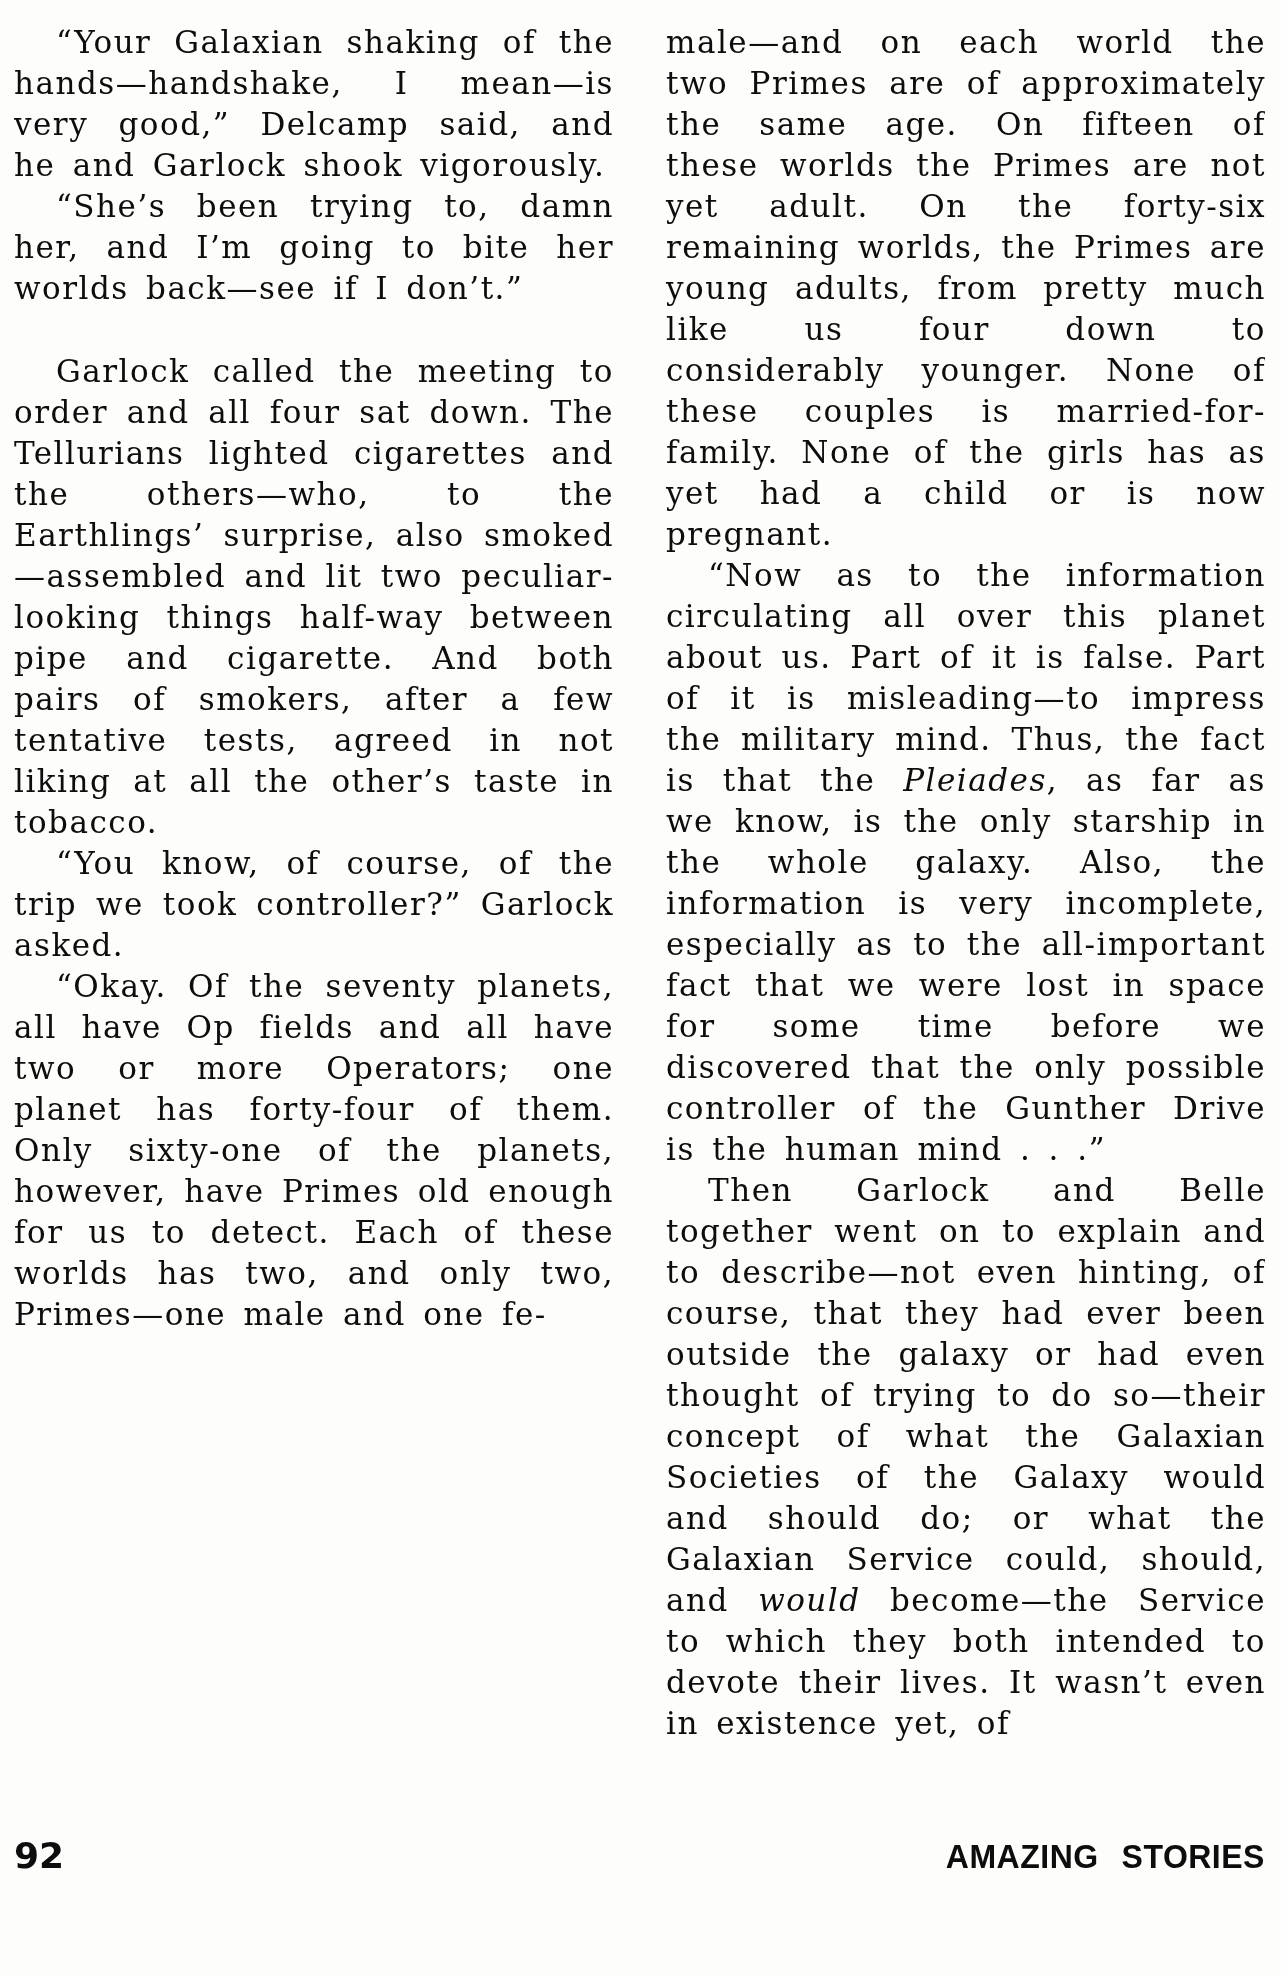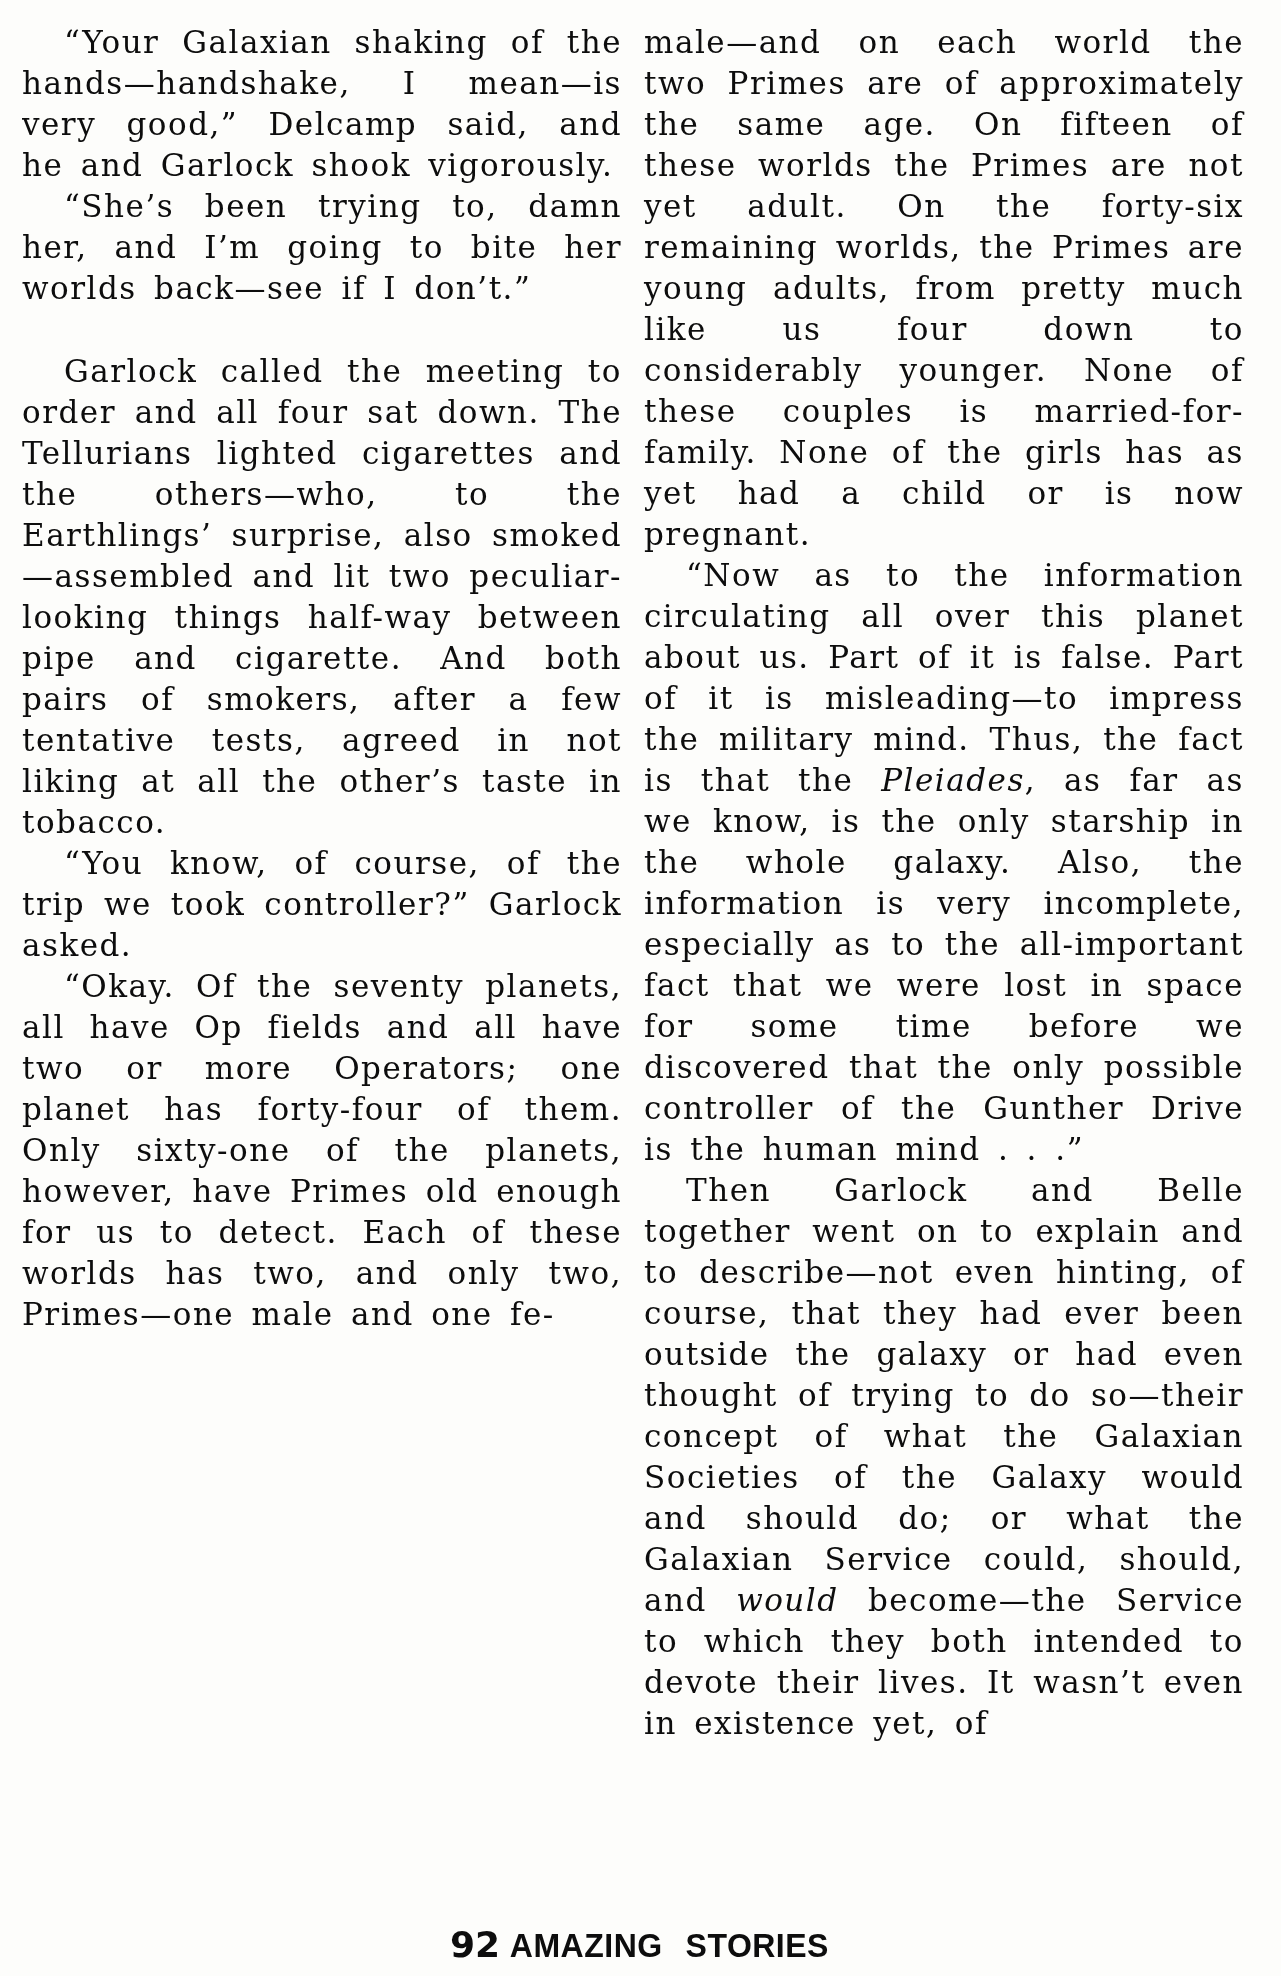--- a/index.html
+++ b/index.html
@@ -17,24 +17,23 @@
   }
   .page {
     position: absolute;
     top: 22px;
     left: 14px;
     right: 16px;
     bottom: 0;
   }
   .columns {
     display: flex;
-    gap: 22px;
+    gap: 52px;
     height: 1840px;
     overflow: hidden;
-    margin-left: 8px;
   }
   .column {
     width: 600px;
     flex: 0 0 600px;
   }
   .para {
     margin: 0;
     font-size: 31px;
     line-height: 41px;
     letter-spacing: 1.5px;
@@ -42,23 +41,23 @@
     text-align: justify;
     text-indent: 42px;
   }
   .para.noindent { text-indent: 0; }
   .para.section-gap { margin-top: 42px; }
   .para i { font-style: italic; }
   .footer {
     position: absolute;
     left: 0;
     right: 0;
-    top: 1902px;
+    top: 1813px;
     display: flex;
-    justify-content: center;
+    justify-content: space-between;
     align-items: baseline;
   }
   .page-num {
     font-family: "DejaVu Sans", "Liberation Sans", sans-serif;
     font-weight: bold;
     font-size: 36px;
   }
   .mag-title {
     font-family: "Liberation Sans", "DejaVu Sans", sans-serif;
     font-weight: bold;

